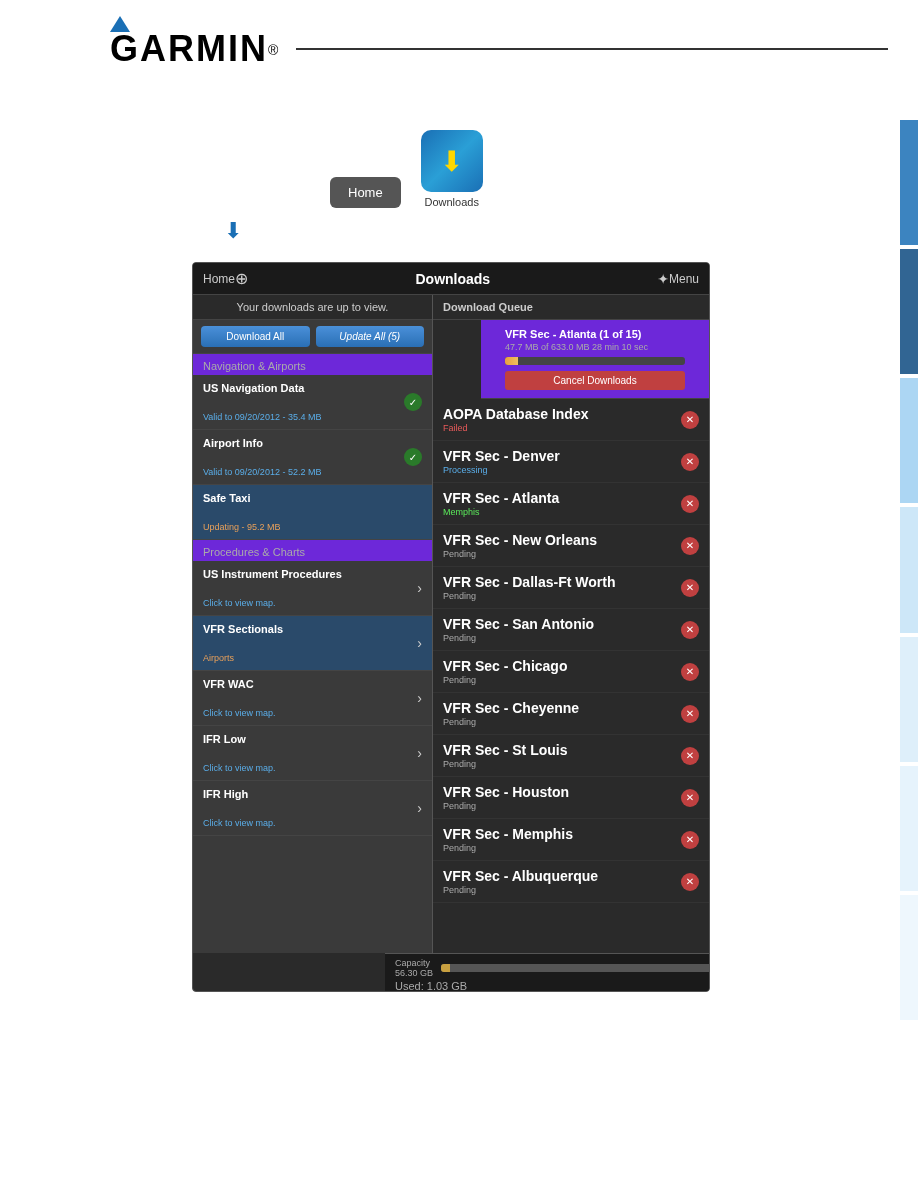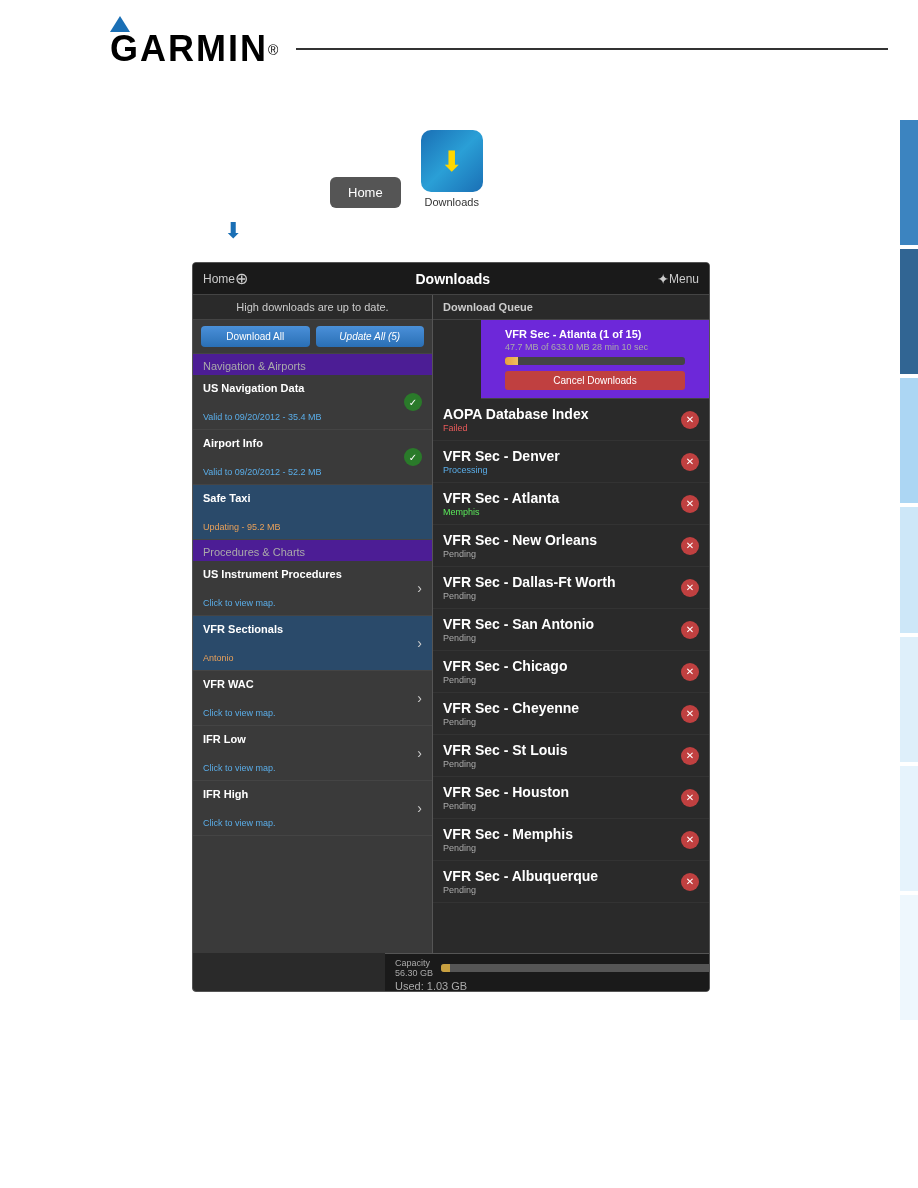--- a/index.html
+++ b/index.html
@@ -220,21 +220,21 @@
       padding: 5px 4px;
       font-size: 10px;
       cursor: pointer;
       font-style: italic;
     }
 
     .section-header {
       font-size: 11px;
       color: #aaa;
       padding: 6px 10px 3px;
-      background: #4c1d95;
+      background: #6d28d9;
     }
 
     .left-item {
       padding: 7px 10px;
       border-bottom: 1px solid #444;
       display: flex;
       justify-content: space-between;
       align-items: center;
       cursor: pointer;
       background: #3a3a3a;
@@ -450,21 +450,21 @@
     <span class="screen-home-btn">Home</span>
     <span class="screen-nav-icon">⊕</span>
     <span class="screen-title">Downloads</span>
     <span class="screen-settings-icon">✦</span>
     <span class="screen-menu-btn">Menu</span>
   </div>
 
   <div class="screen-body">
 
     <div class="left-panel">
-      <div class="status-bar">High downloads are up to date.</div>
+      <div class="status-bar">Your downloads are up to view.</div>
       <div class="action-btns">
         <button class="dl-all-btn">Download All</button>
         <button class="update-all-btn">Update All (5)</button>
       </div>
 
       <div class="section-header">Navigation &amp; Airports</div>
 
       <div class="left-item">
         <div class="left-item-info">
           <div class="left-item-title">US Navigation Data</div>
@@ -495,21 +495,21 @@
         <div class="left-item-info">
           <div class="left-item-title">US Instrument Procedures</div>
           <div class="left-item-sub">Click to view map.</div>
         </div>
         <span class="chevron-icon">›</span>
       </div>
 
       <div class="left-item active">
         <div class="left-item-info">
           <div class="left-item-title">VFR Sectionals</div>
-          <div class="left-item-sub orange">Antonio</div>
+          <div class="left-item-sub orange">Airports</div>
         </div>
         <span class="chevron-icon">›</span>
       </div>
 
       <div class="left-item">
         <div class="left-item-info">
           <div class="left-item-title">VFR WAC</div>
           <div class="left-item-sub">Click to view map.</div>
         </div>
         <span class="chevron-icon">›</span>

